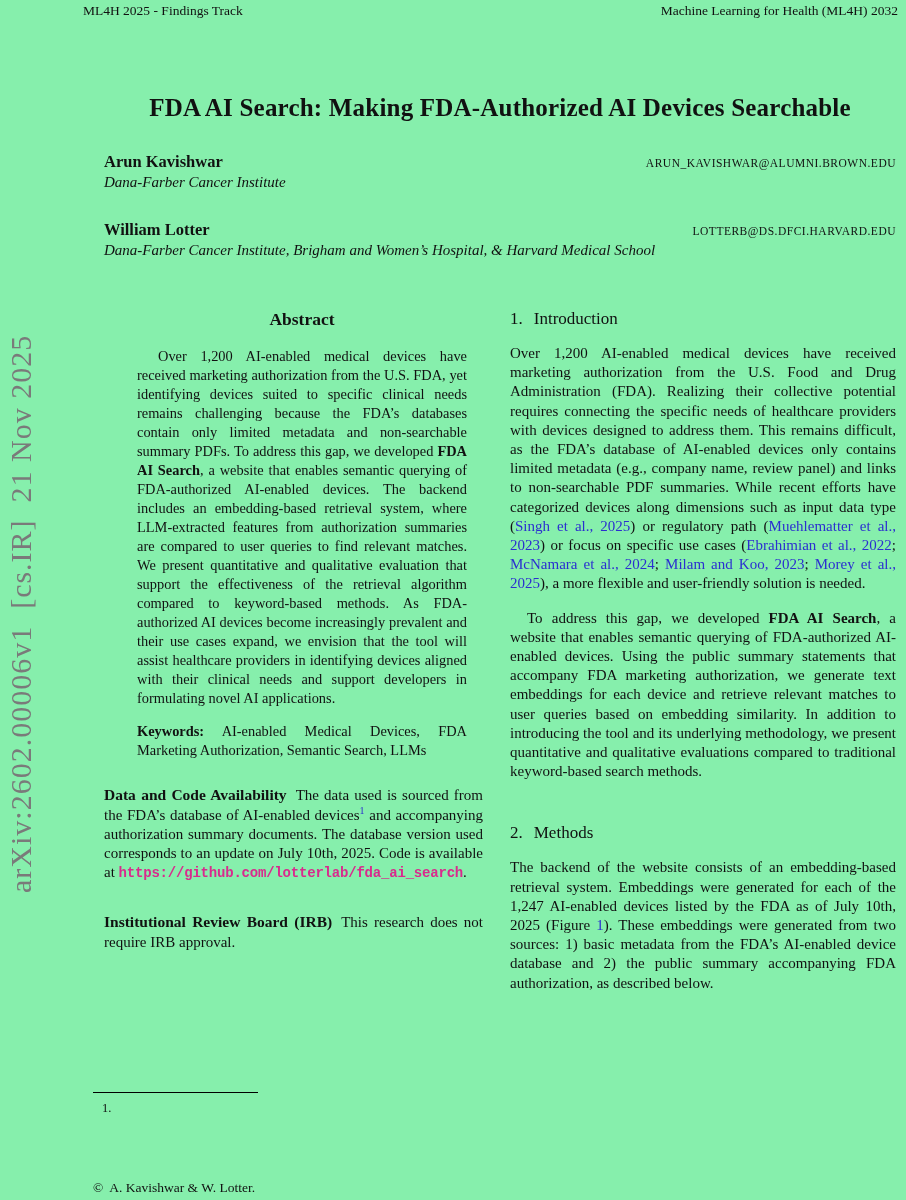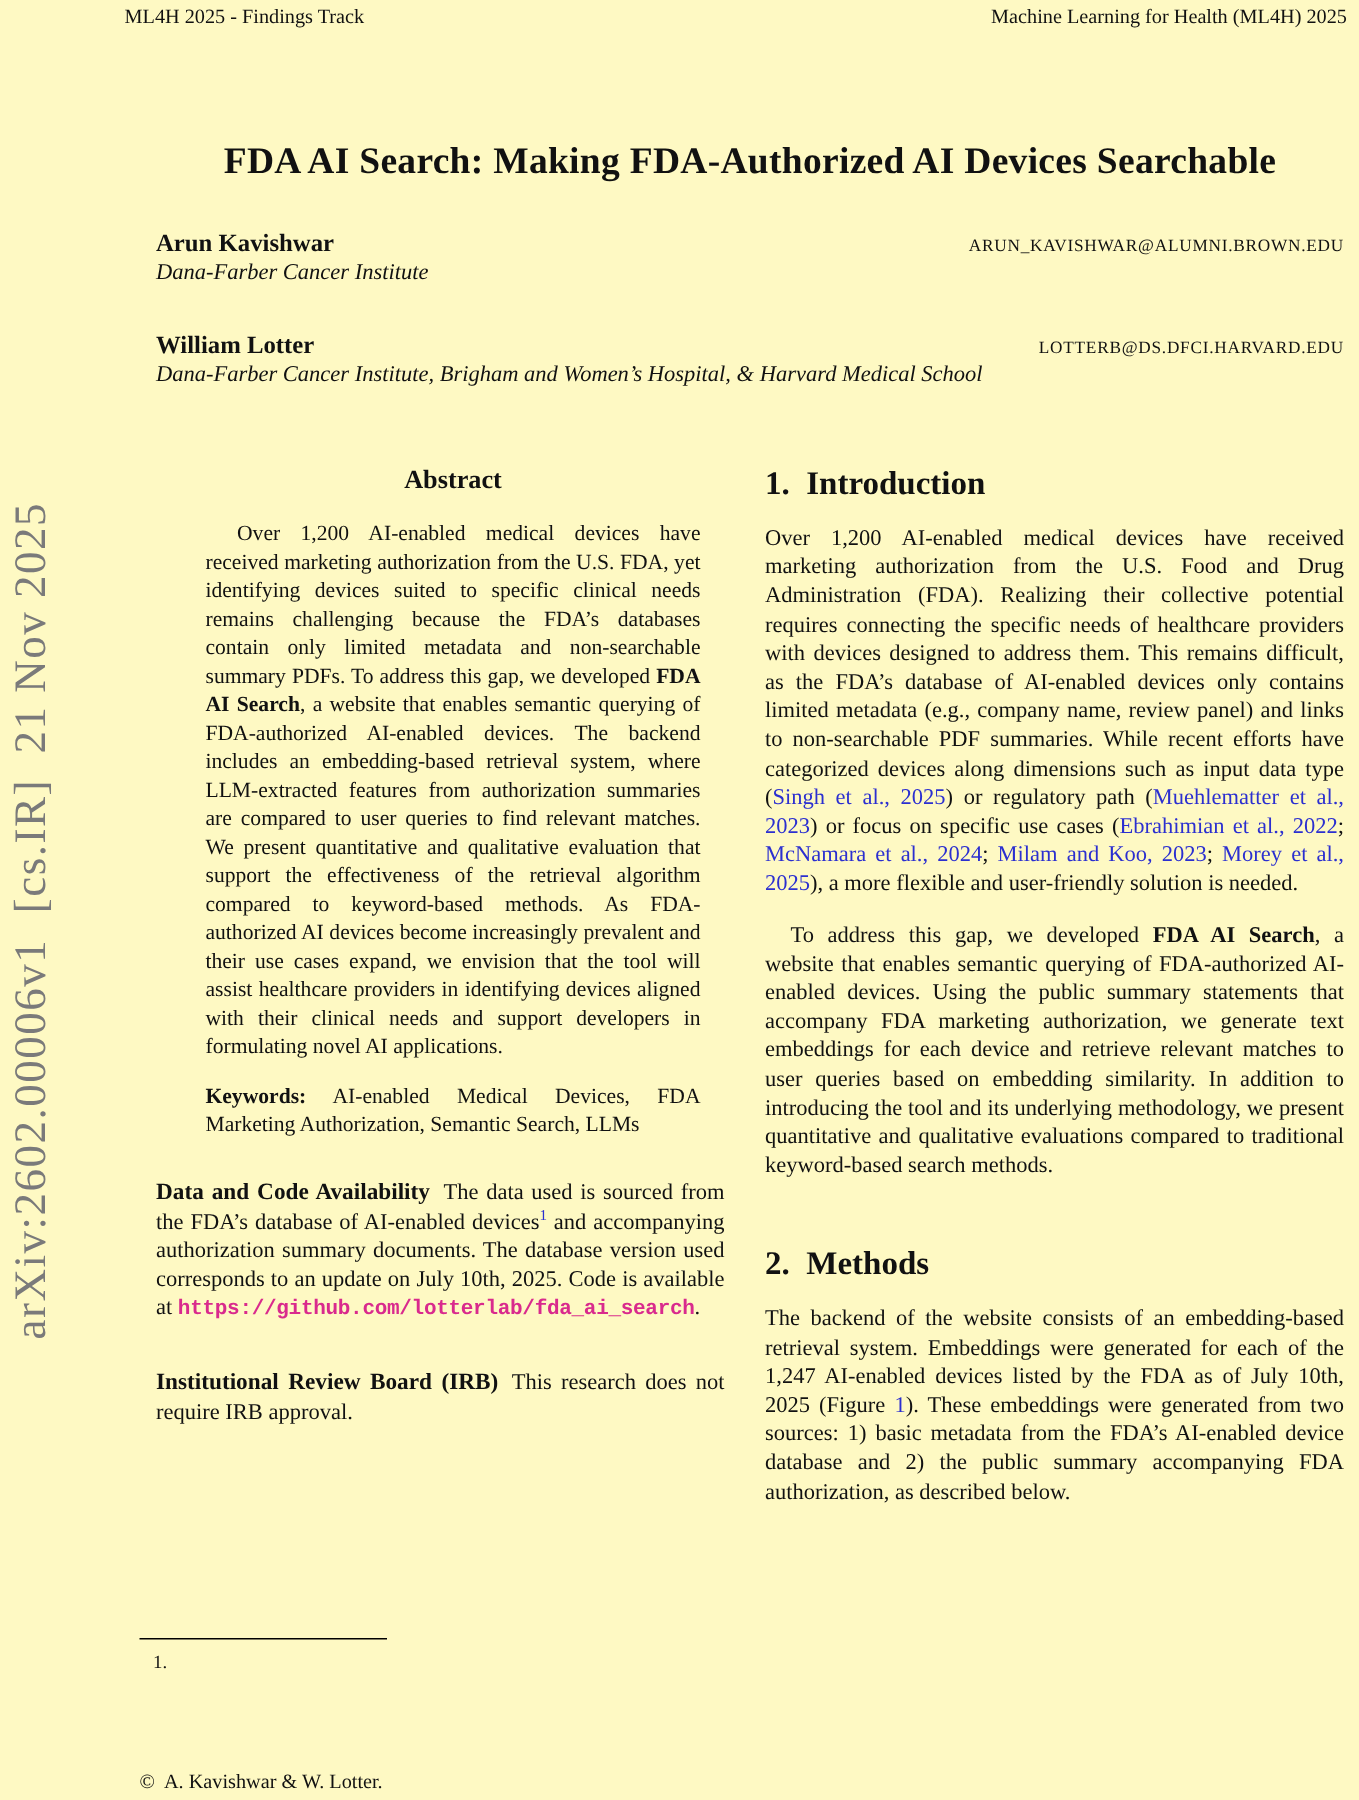--- a/index.html
+++ b/index.html
@@ -1,19 +1,19 @@
 <!DOCTYPE html>
 <html lang="en"><head>
 <meta charset="utf-8">
 <style>
   html,body{margin:0;padding:0;background:#ffffff;}
   .page{
     position:relative;
     width:906px;height:1200px;
-    background:#fef9c3;color:#111;
+    background:#86efac;color:#111;
     font-family:"Liberation Serif","DejaVu Serif",serif;
     overflow:hidden;
   }
   
   .running-header{
     position:absolute;top:3px;left:83px;right:8px;
     display:flex;justify-content:space-between;
     font-size:13.5px;
   }
   
@@ -42,21 +42,21 @@
   .abstract-heading{text-align:center;font-size:17.5px;font-weight:bold;margin:0;}
   .abstract-text{
     margin-top:17px;font-size:14.4px;line-height:19px;
     text-align:justify;text-indent:21px;
   }
   .keywords{margin-top:8px;font-size:14.4px;line-height:19px;text-align:justify;}
   .runin-para{font-size:15px;line-height:19.2px;text-align:justify;}
   .da-para{margin-top:25px;}
   .irb-para{margin-top:29px;}
   .runin-head{font-weight:bold;margin-right:9px;font-size:15.5px;}
-  .section-heading{font-size:22px;font-weight:bold;margin:0;}
+  .section-heading{font-size:17px;font-weight:normal;margin:0;}
   .section-number{margin-right:11px;}
   .methods-heading{margin-top:42px;}
   .body-para{font-size:15px;line-height:19.2px;text-align:justify;margin-top:15px;}
   .body-para.follow{margin-top:0;text-indent:17px;}
   a.cite{color:#2b2fd0;text-decoration:none;cursor:pointer;}
   a.url-link{color:#d92a8d;text-decoration:none;cursor:pointer;
     font-family:"Liberation Mono","DejaVu Sans Mono",monospace;
     font-size:14px;letter-spacing:-0.2px;font-weight:700;}
   sup.fnref{font-size:10px;vertical-align:super;line-height:0;}
   sup.fnref a{color:#2b2fd0;text-decoration:none;cursor:pointer;}
@@ -71,21 +71,21 @@
   .copyright{position:absolute;left:93px;top:1180px;font-size:13.5px;}
   .copyright .c-sym{margin-right:6px;}
 </style>
 </head>
 <body>
 
 <div class="page">
 
   <div class="running-header">
     <span>ML4H 2025 - Findings Track</span>
-    <span>Machine Learning for Health (ML4H) 2025</span>
+    <span>Machine Learning for Health (ML4H) 2032</span>
   </div>
 
   <div class="arxiv-watermark">arXiv:2602.00006v1  [cs.IR]  21 Nov 2025</div>
 
   <div class="content">
 
     <h1 class="paper-title">FDA AI Search: Making FDA-Authorized AI Devices Searchable</h1>
 
     <div class="authors">
       <div class="author-block">

